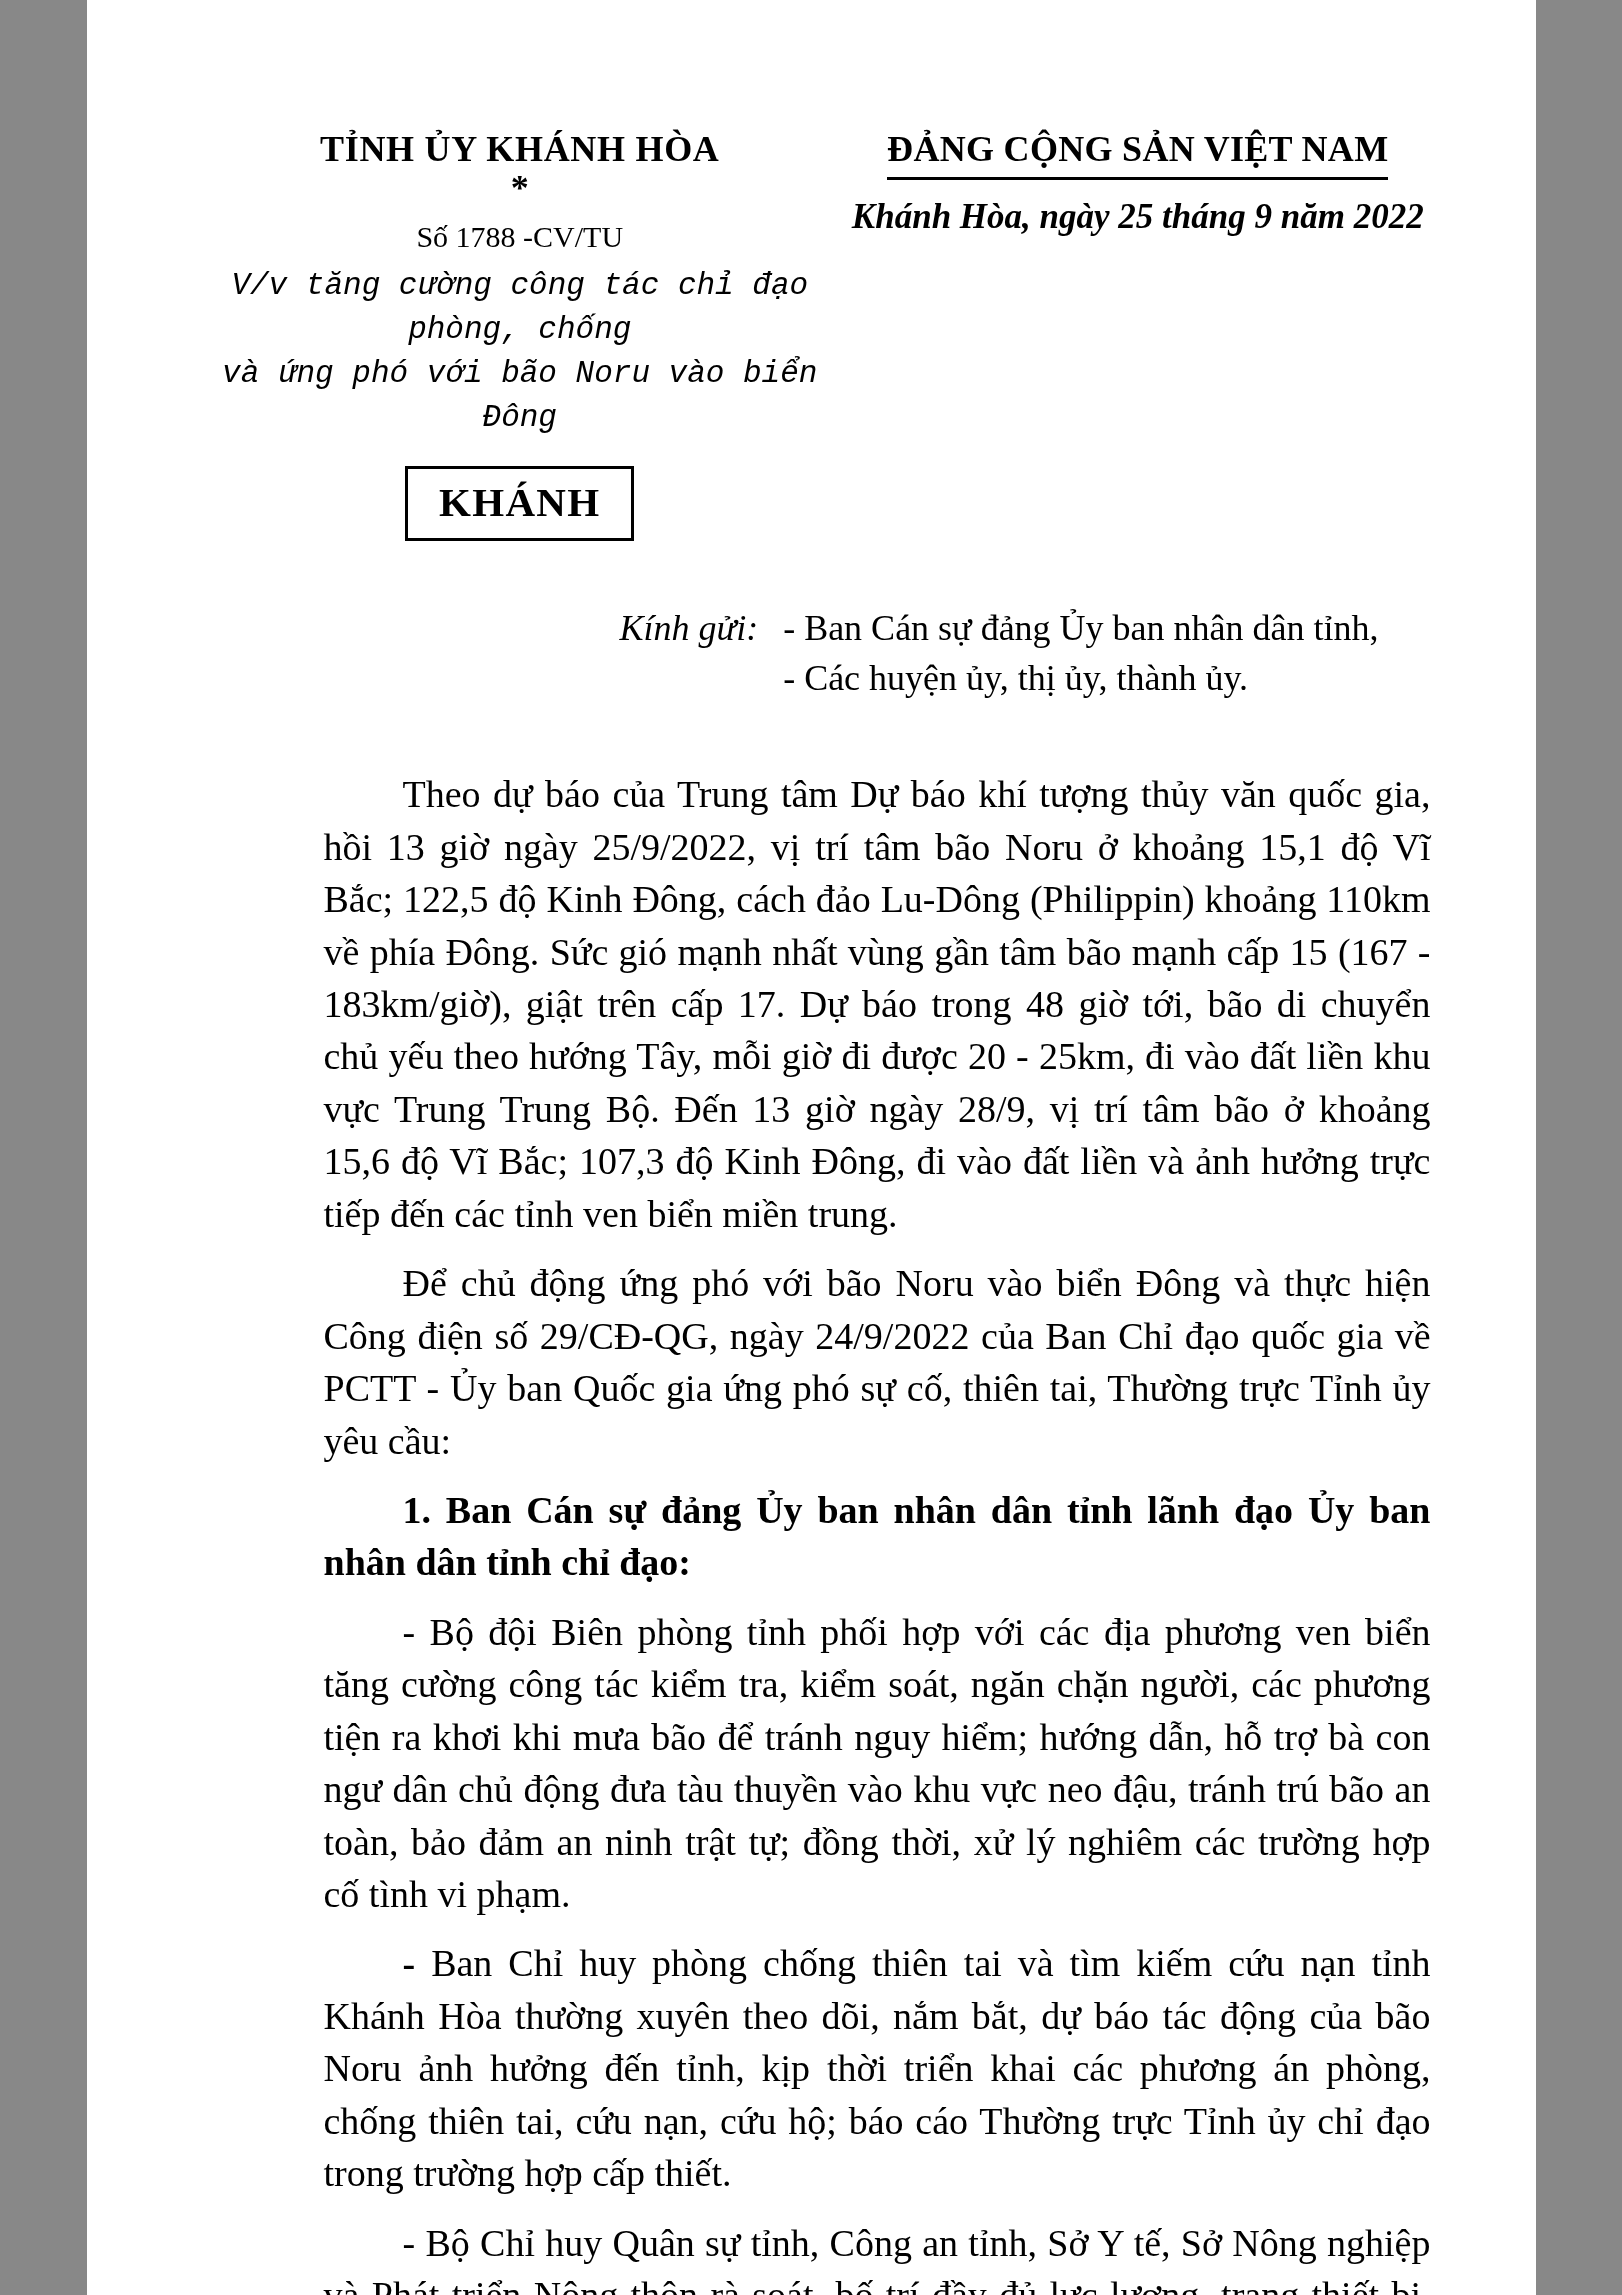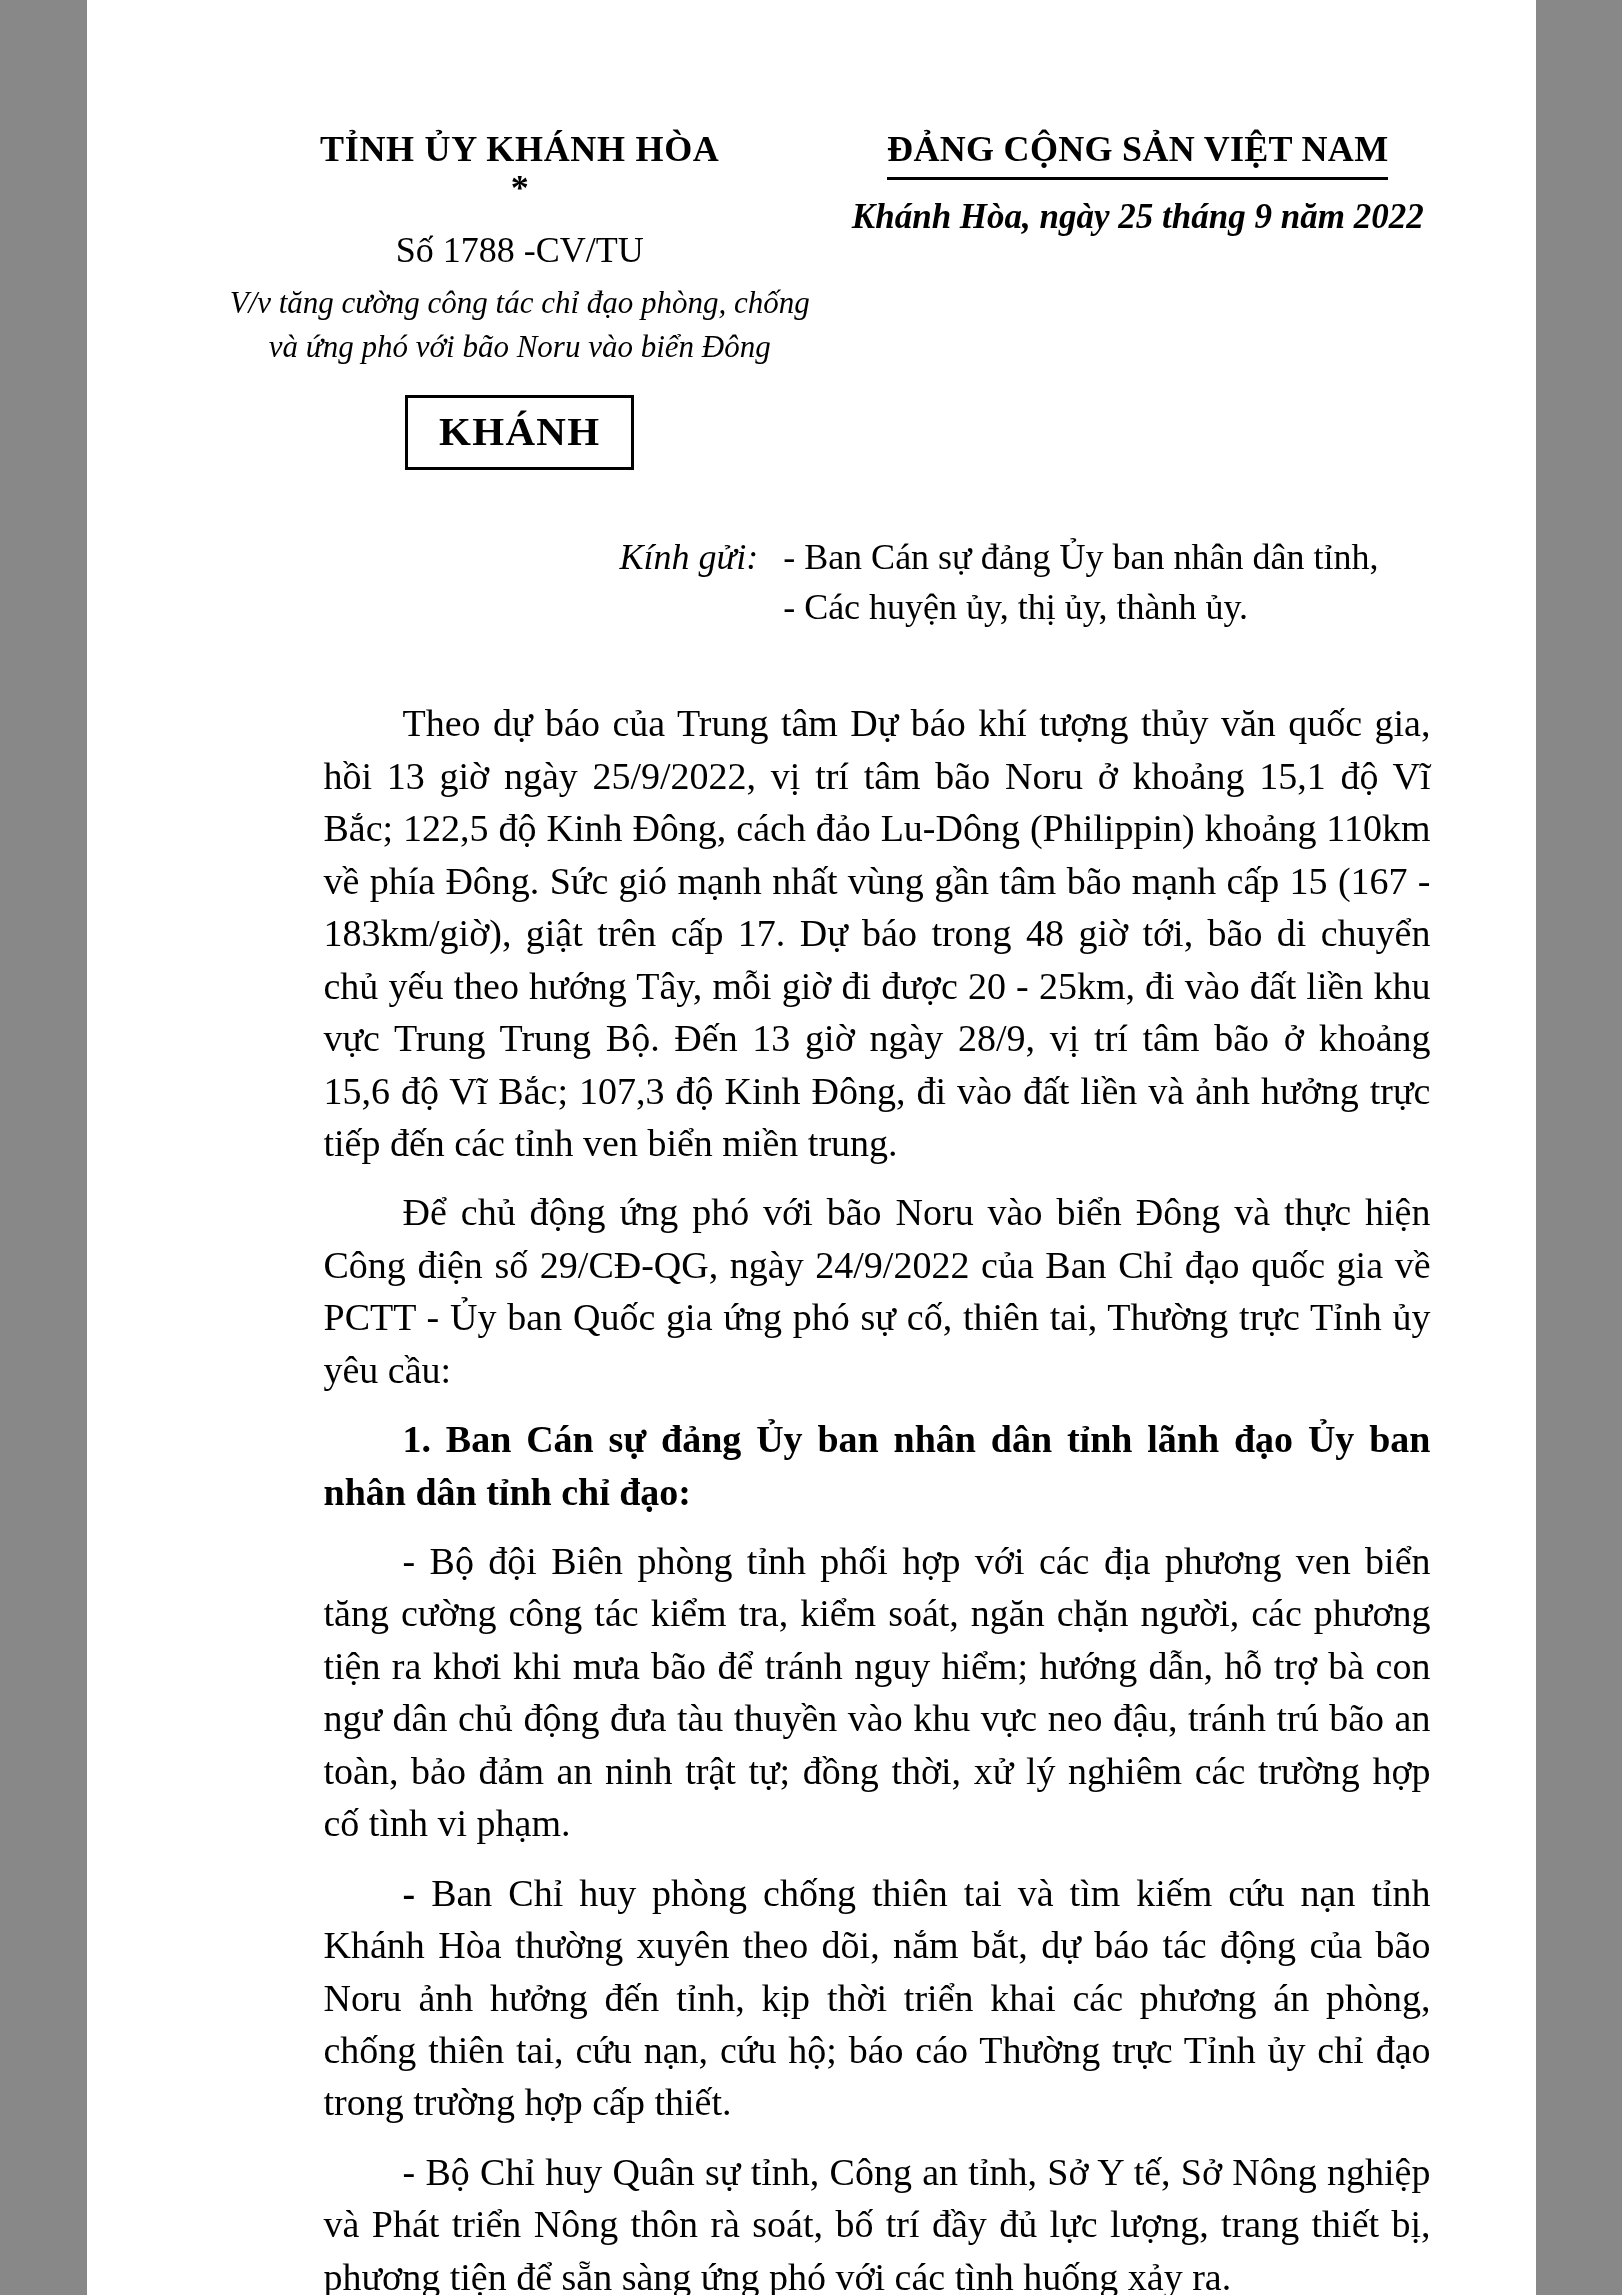--- a/index.html
+++ b/index.html
@@ -13,22 +13,22 @@
     font-family:"Liberation Serif","DejaVu Serif",serif;
     overflow:hidden;
   }
   
   .header { display:flex; align-items:flex-start; padding:128px 105px 0 108px; box-sizing:border-box; }
   .header-left  { width:720px; text-align:center; }
   .header-right { width:648px; margin-left:auto; text-align:center; }
 
   .org-name  { font-size:36px; font-weight:700; letter-spacing:0.7px; line-height:1.2; }
   .star      { font-size:36px; font-weight:700; line-height:0.9; margin-top:1.3px; }
-  .doc-number{ font-size:36px; margin-top:24px; line-height:1.2; }
-  .subject-block { margin-top:9.2px; }
+  .doc-number{ font-size:30px; margin-top:14px; line-height:1.2; }
+  .subject-block { margin-top:9.2px;font-family:Liberation Mono, monospace; }
   .subject   { font-style:italic; font-size:31px; line-height:1.42; }
 
   .khan-wrap { margin-top:26px; }
   .khan-box  {
     display:inline-block;
     border:3.9px solid #000;
     font-weight:700;
     font-size:41px;
     line-height:1.0;
     padding:13px 31px 14.4px;

